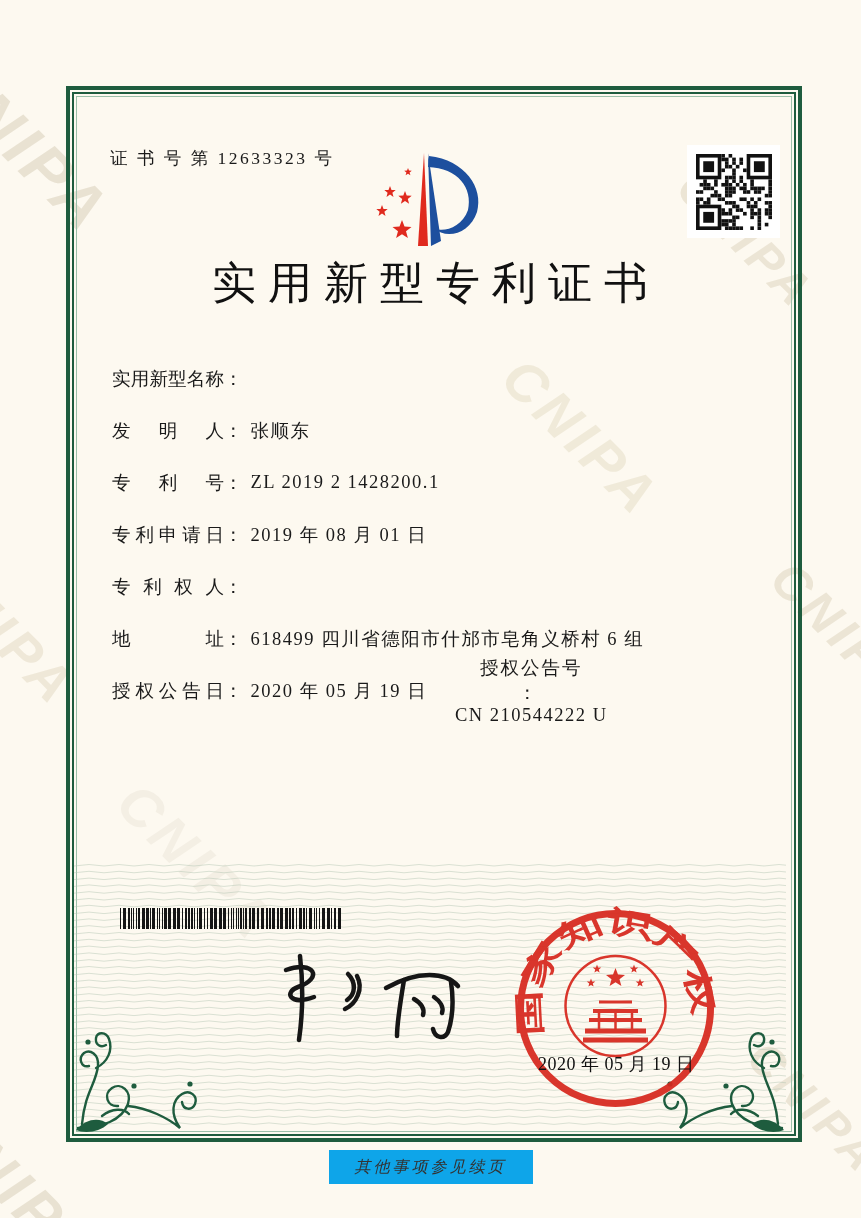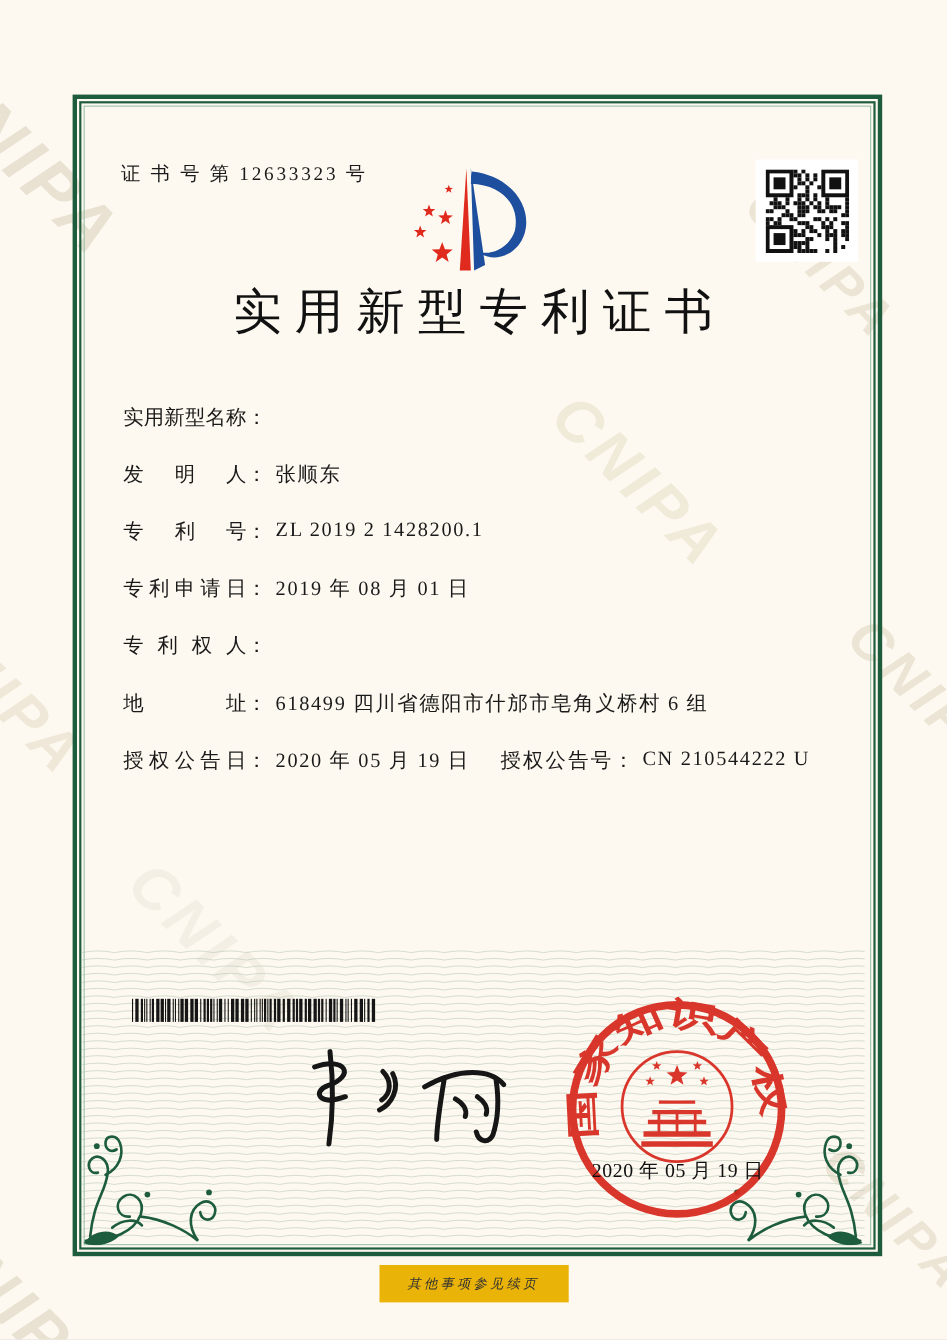--- a/index.html
+++ b/index.html
@@ -22,37 +22,37 @@
   .logo{position:absolute;left:360px;top:140px;}
   .qrbox{position:absolute;left:687px;top:145px;width:93px;height:93px;background:#fff;
          display:flex;align-items:center;justify-content:center;}
   .title{position:absolute;left:66px;top:254px;width:728px;text-align:center;
          font-size:44px;font-weight:normal;letter-spacing:12px;text-indent:12px;color:#111;}
   .fields{position:absolute;left:112px;top:352px;width:648px;}
   .frow{height:52px;display:flex;align-items:center;font-size:18.5px;position:relative;}
   .flabel{display:inline-block;width:112px;text-align:justify;text-align-last:justify;flex:none;}
   .fcolon{margin:0 8px 0 0;flex:none;}
   .fvalue{letter-spacing:1.5px;white-space:nowrap;}
-  .grant2{position:absolute;left:343px;display:flex;align-items:center;}
+  .grant2{position:absolute;left:343px;display:flex;align-items:center;flex-direction:column;}
   .grant2 .flabel2{letter-spacing:2px;}
   .bodytext{position:absolute;left:112px;top:706px;width:644px;font-size:16.5px;
             line-height:29px;font-style:italic;letter-spacing:.5px;color:#1c1c1c;}
   .bodytext p{margin:0;text-indent:2em;}
   .barcode{position:absolute;left:120px;top:908px;height:21px;font-size:0;white-space:nowrap;}
   .barcode div{display:inline-block;height:100%;background:#151515;vertical-align:top;}
   .director{position:absolute;left:121px;top:986px;font-family:"Liberation Sans","DejaVu Sans",sans-serif;
             font-size:19px;line-height:37px;letter-spacing:3px;color:#111;}
   .sig{position:absolute;left:248px;top:942px;}
   .seal{position:absolute;left:513px;top:906px;}
   .sealdate{position:absolute;left:538px;top:1052px;font-size:18px;letter-spacing:.5px;color:#111;z-index:5;}
   .pageinfo{position:absolute;left:66px;top:1112px;width:728px;text-align:center;
             font-size:15px;letter-spacing:2px;color:#222;}
   .footwrap{position:absolute;left:0;top:1150px;width:861px;display:flex;justify-content:center;}
-  .footnote{background:#eab308;height:34px;line-height:34px;padding:0 26px;
-            font-size:12px;font-style:italic;letter-spacing:3px;color:#333;}
+  .footnote{background:#0ea5e9;height:34px;line-height:34px;padding:0 26px;
+            font-size:16px;font-style:italic;letter-spacing:3px;color:#333;}
 </style>
 </head>
 <body>
 
 <div class="page">
 
   <span class="wm" style="left:-30px;top:40px;font-size:64px;color:#e9e2d2">CNIPA</span>
   <span class="wm" style="left:705px;top:160px;font-size:48px">CNIPA</span>
   <span class="wm" style="left:535px;top:345px;font-size:56px;color:#f0ead9">CNIPA</span>
   <span class="wm" style="left:-45px;top:540px;font-size:54px;color:#efe8d8">CNIPA</span>

